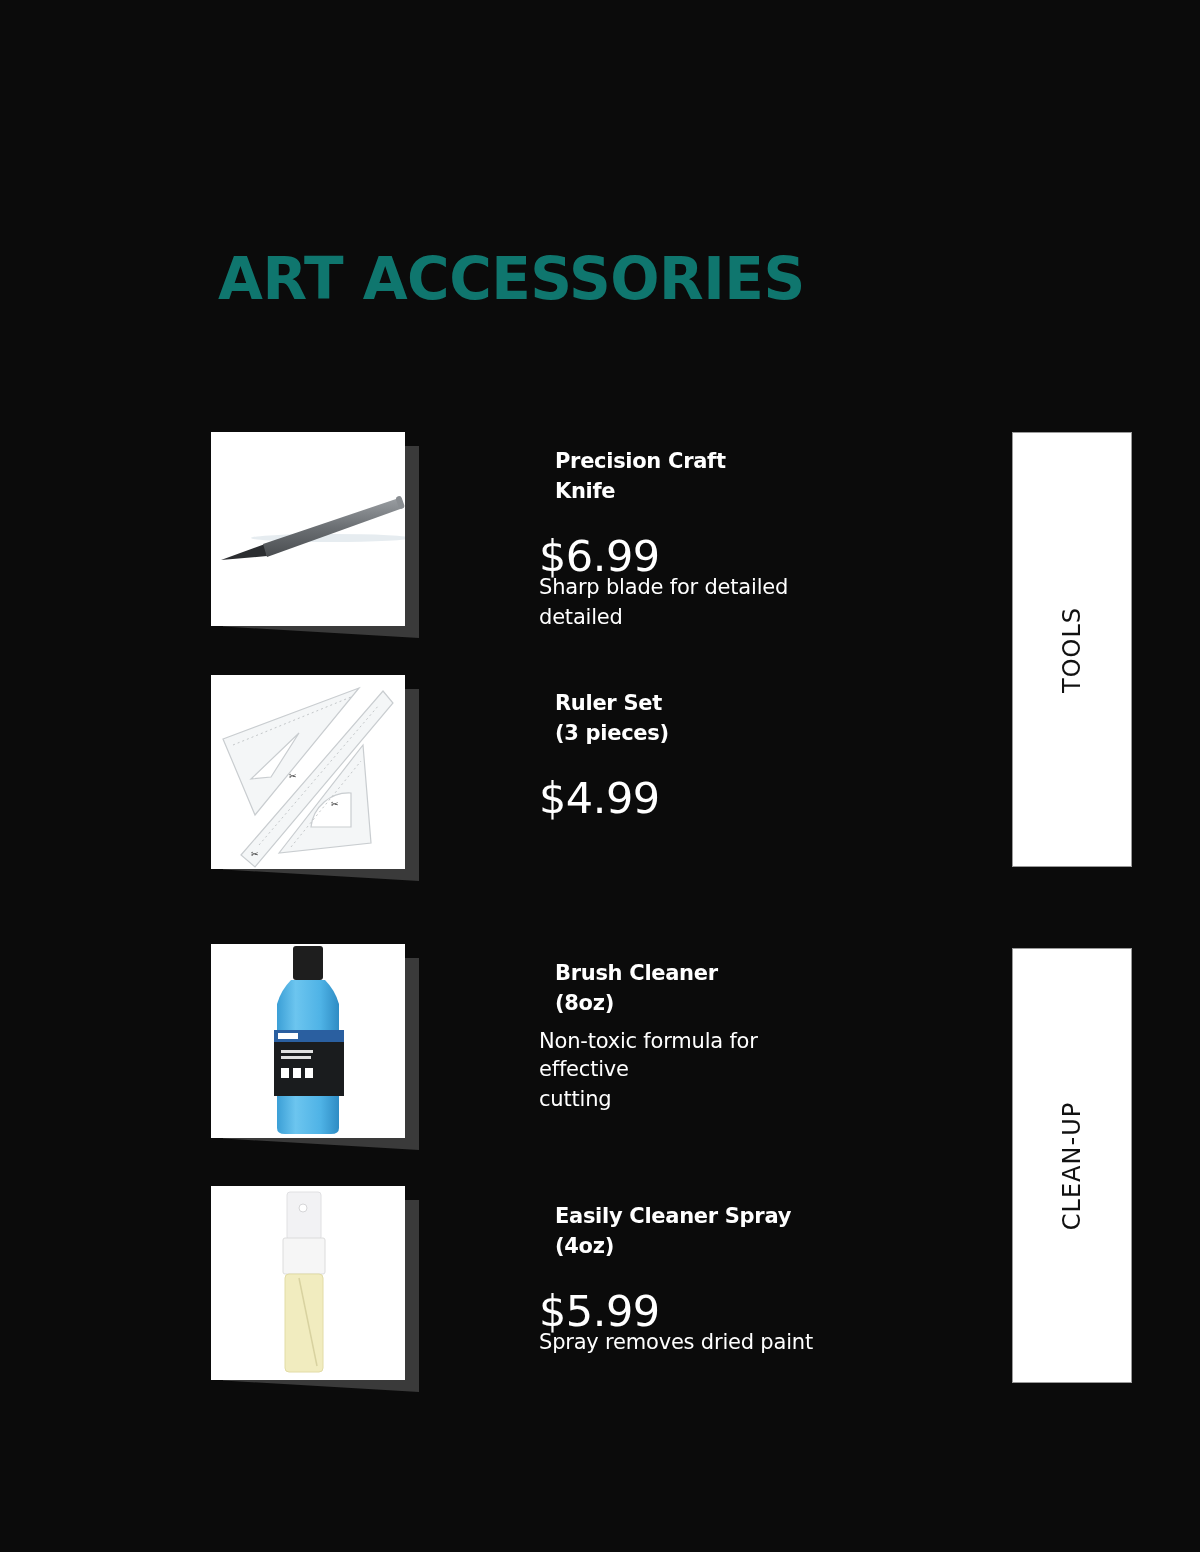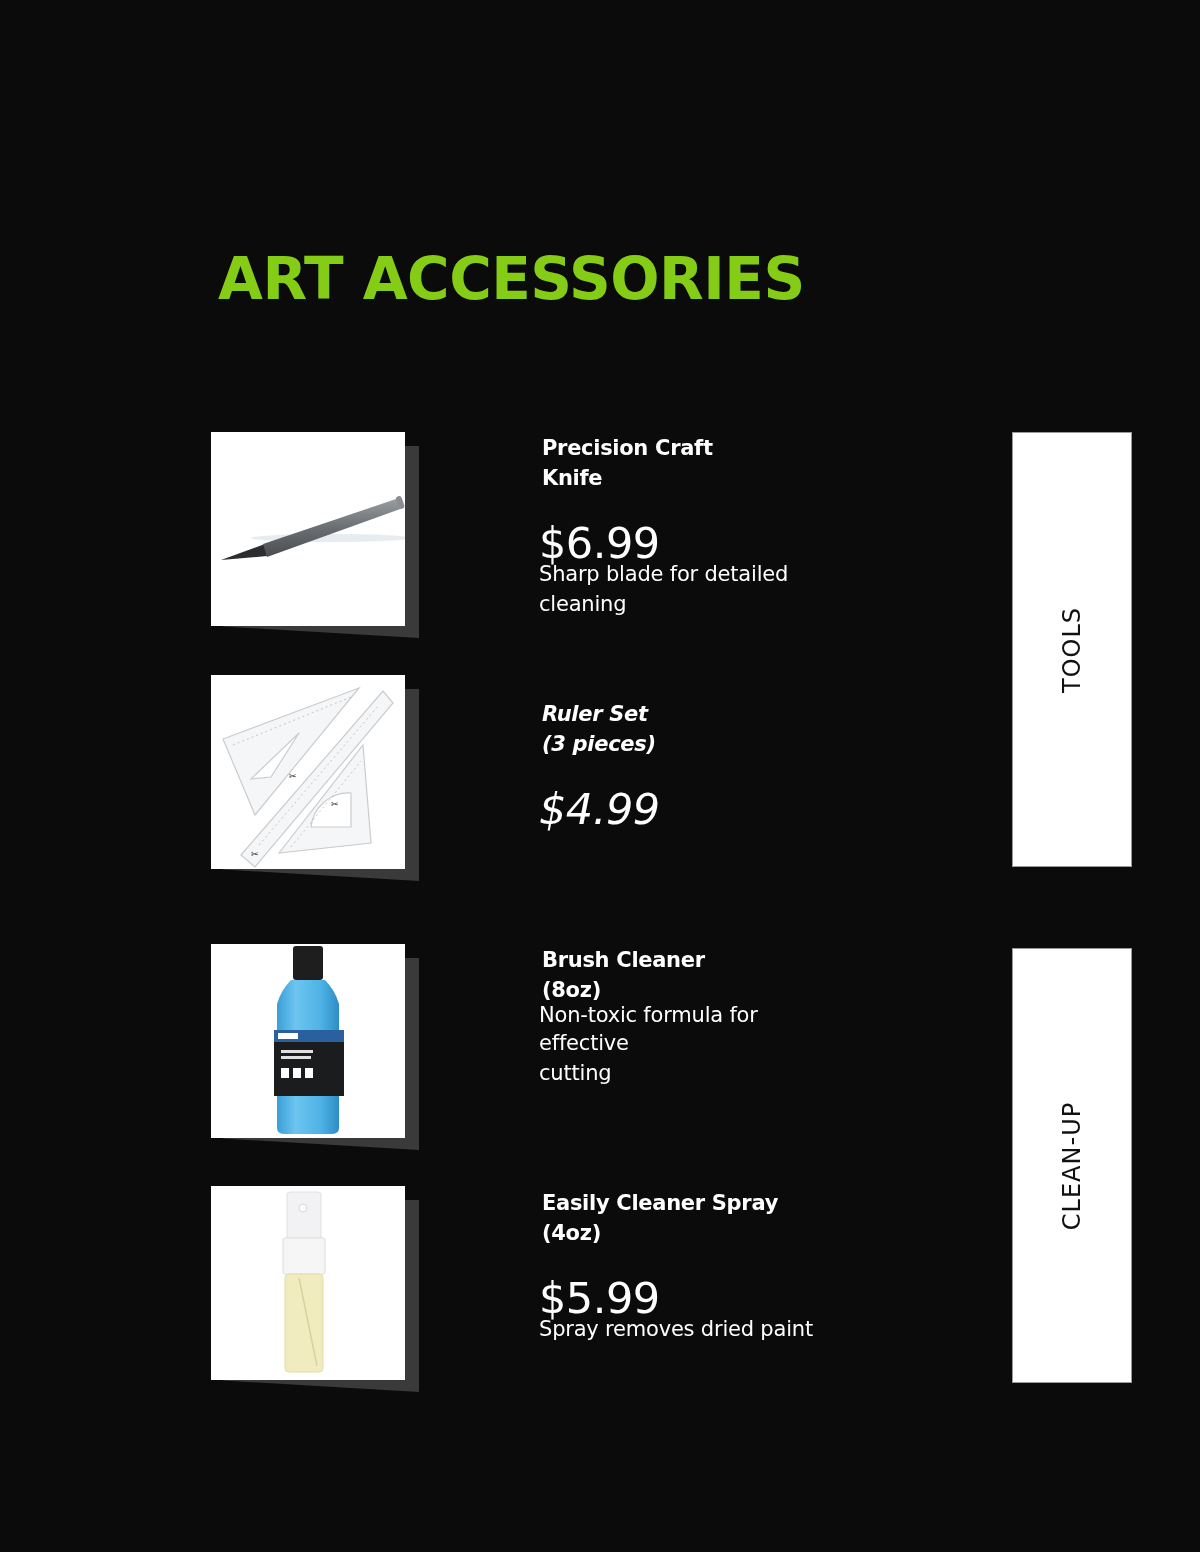--- a/index.html
+++ b/index.html
@@ -12,21 +12,21 @@
     color: #ffffff;
   }
   .page-title {
     position: absolute;
     left: 218px; top: 244px;
     font-family: "DejaVu Sans", sans-serif;
     font-weight: bold;
     font-size: 58px;
     letter-spacing: -0.5px;
     line-height: 70px;
-    color: #84cc16;
+    color: #0f766e;
     margin: 0;
   }
   .product-img-wrap {
     position: absolute;
     width: 194px; height: 194px;
   }
   .product-img-wrap .shadow {
     position: absolute;
     left: 12px; top: 14px;
     width: 196px; height: 192px;
@@ -42,21 +42,21 @@
   }
   .product-img-wrap svg { display: block; width: 194px; height: 194px; }
 
   .product-info { position: absolute; left: 539px; width: 400px; }
   .product-name {
     font-family: "DejaVu Sans", sans-serif;
     font-weight: bold;
     font-size: 21px;
     line-height: 30px;
     letter-spacing: -0.3px;
-    margin: 3px;
+    margin: 16px;
   }
   .product-price {
     font-family: "DejaVu Sans", sans-serif;
     font-size: 43px;
     line-height: 48px;
     margin-top: 26px;
     letter-spacing: -0.5px;
   }
   .product-desc {
     font-family: "DejaVu Sans", sans-serif;
@@ -107,21 +107,21 @@
   </div>
 </div>
 <div class="product-info" style="top:430px;">
   <div class="product-name">
     <div>Precision Craft</div>
     <div>Knife</div>
   </div>
   <div class="product-price">$6.99</div>
   <div class="product-desc">
     <div>Sharp blade for detailed</div>
-    <div>cleaning</div>
+    <div>detailed</div>
   </div>
 </div>
 
 <div class="product-img-wrap" style="left:211px; top:675px;">
   <div class="shadow"></div>
   <div class="frame">
     <svg viewBox="0 0 194 194">
       <g fill="#f4f6f7" stroke="#c9cdd0" stroke-width="1.2">
         <polygon points="12,64 148,13 44,140"></polygon>
         <polygon points="40,104 88,58 60,102" fill="#ffffff"></polygon>
@@ -133,21 +133,21 @@
         <line x1="48" y1="170" x2="168" y2="30" stroke-dasharray="2 3"></line>
         <line x1="22" y1="70" x2="140" y2="22" stroke-dasharray="2 3"></line>
         <line x1="80" y1="172" x2="150" y2="86" stroke-dasharray="2 3"></line>
       </g>
       <text x="78" y="104" font-size="9" fill="#222" font-family="DejaVu Sans, sans-serif">✂</text>
       <text x="120" y="132" font-size="9" fill="#222" font-family="DejaVu Sans, sans-serif">✂</text>
       <text x="40" y="182" font-size="9" fill="#222" font-family="DejaVu Sans, sans-serif">✂</text>
     </svg>
   </div>
 </div>
-<div class="product-info" style="top:696px;font-style:italic;">
+<div class="product-info" style="top:672px;">
   <div class="product-name">
     <div>Ruler Set</div>
     <div>(3 pieces)</div>
   </div>
   <div class="product-price">$4.99</div>
 </div>
 
 <div class="category-tab" style="top:432px; height:435px;">
   <span>TOOLS</span>
 </div>

